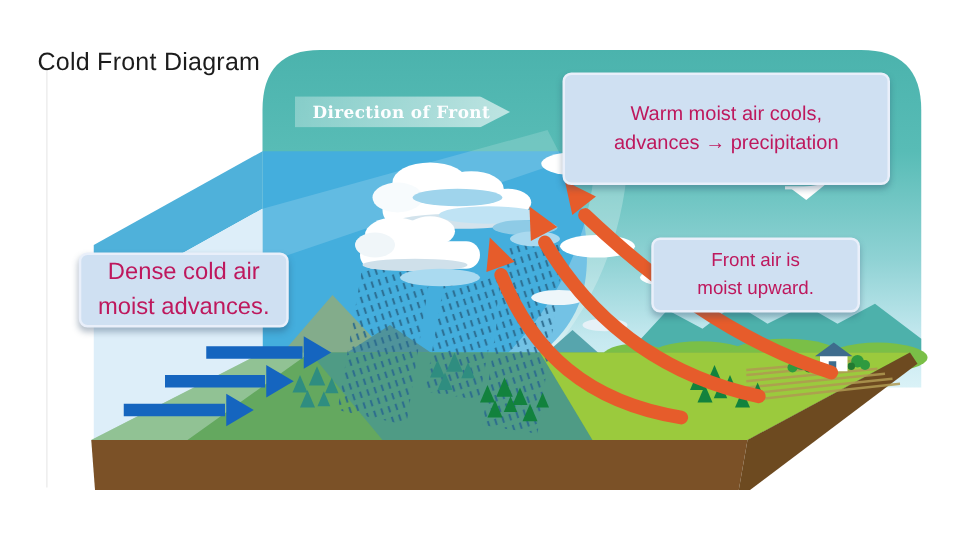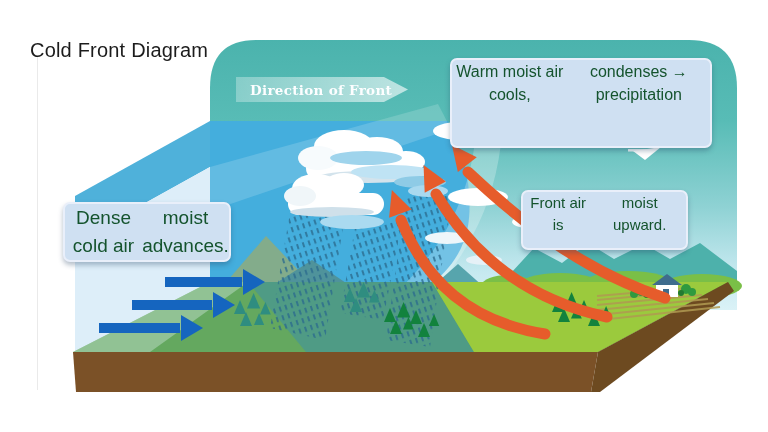--- a/index.html
+++ b/index.html
@@ -10,21 +10,21 @@
   .scene-svg{position:absolute;left:0;top:0;}
   .dir-band{position:absolute;left:236px;top:77px;width:172px;height:25px;
             background:linear-gradient(90deg,rgba(255,255,255,.30),rgba(255,255,255,.62));
             clip-path:polygon(0 0,86% 0,100% 50%,86% 100%,0 100%);
             display:flex;align-items:center;padding-left:14px;box-sizing:border-box;}
   .dir-band span{font-family:"DejaVu Serif",serif;font-weight:700;font-size:13.5px;
                  color:#fdfeff;letter-spacing:.3px;white-space:nowrap;}
   .callout{position:absolute;box-sizing:border-box;background:#cfe0f2;
            border:2px solid #e9effa;border-radius:7px;
            box-shadow:0 3px 5px rgba(40,70,100,.35);
-           color:#14532d;display:flex;flex-direction:row;justify-content:center;
+           color:#be185d;display:flex;flex-direction:column;justify-content:center;
            text-align:center;line-height:1.45;}
   .callout-warm-moist{left:450px;top:58px;width:262px;height:90px;font-size:16px;}
   .callout-warm-air{left:521px;top:190px;width:167px;height:60px;font-size:15px;}
   .callout-dense-cold{left:63px;top:202px;width:168px;height:60px;font-size:19px;}
   .page-line{position:absolute;left:37px;top:57px;width:1px;height:333px;background:#eaeaea;}
 </style>
 </head>
 <body>
 
 <div class="stage">
@@ -192,21 +192,21 @@
       </g>
     </g>
   </svg>
 
   <div class="dir-band">
     <span>Direction of Front</span>
   </div>
 
   <div class="callout callout-warm-moist">
     <div>Warm moist air cools,</div>
-    <div>condenses → precipitation</div>
+    <div>advances → precipitation</div>
   </div>
 
   <div class="callout callout-warm-air">
     <div>Front air is</div>
     <div>moist upward.</div>
   </div>
 
   <div class="callout callout-dense-cold">
     <div>Dense cold air</div>
     <div>moist advances.</div>

